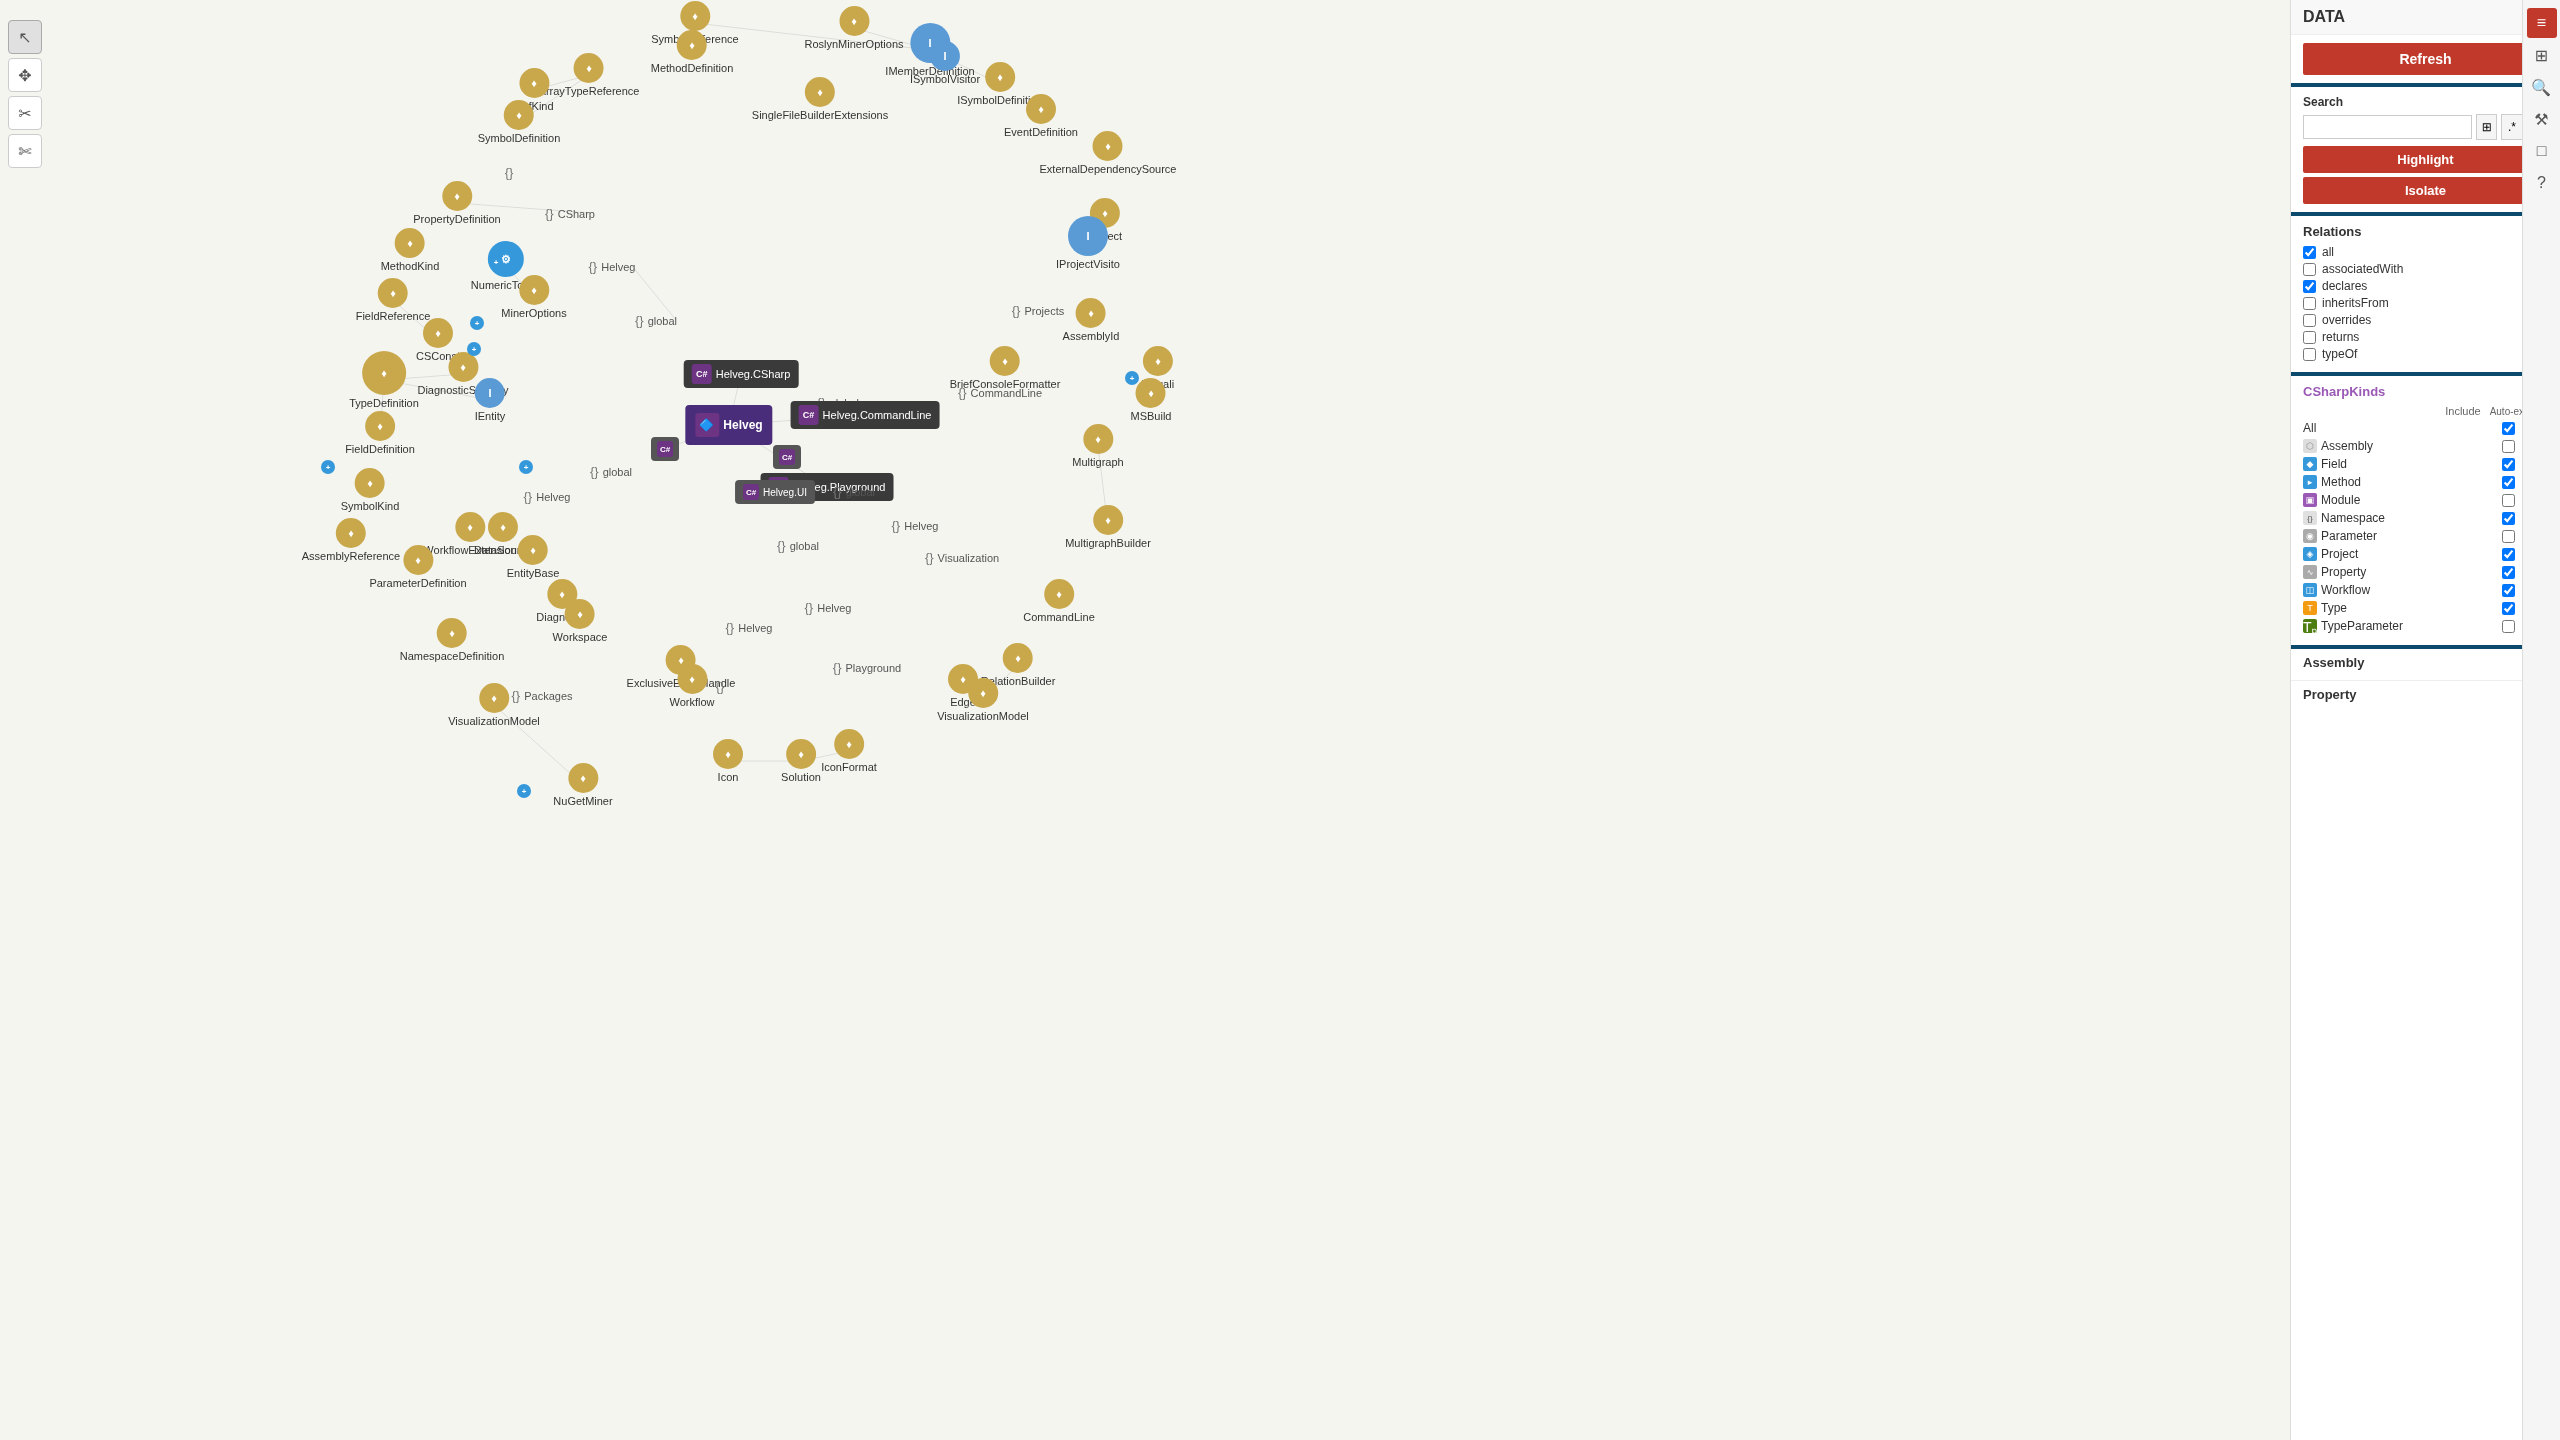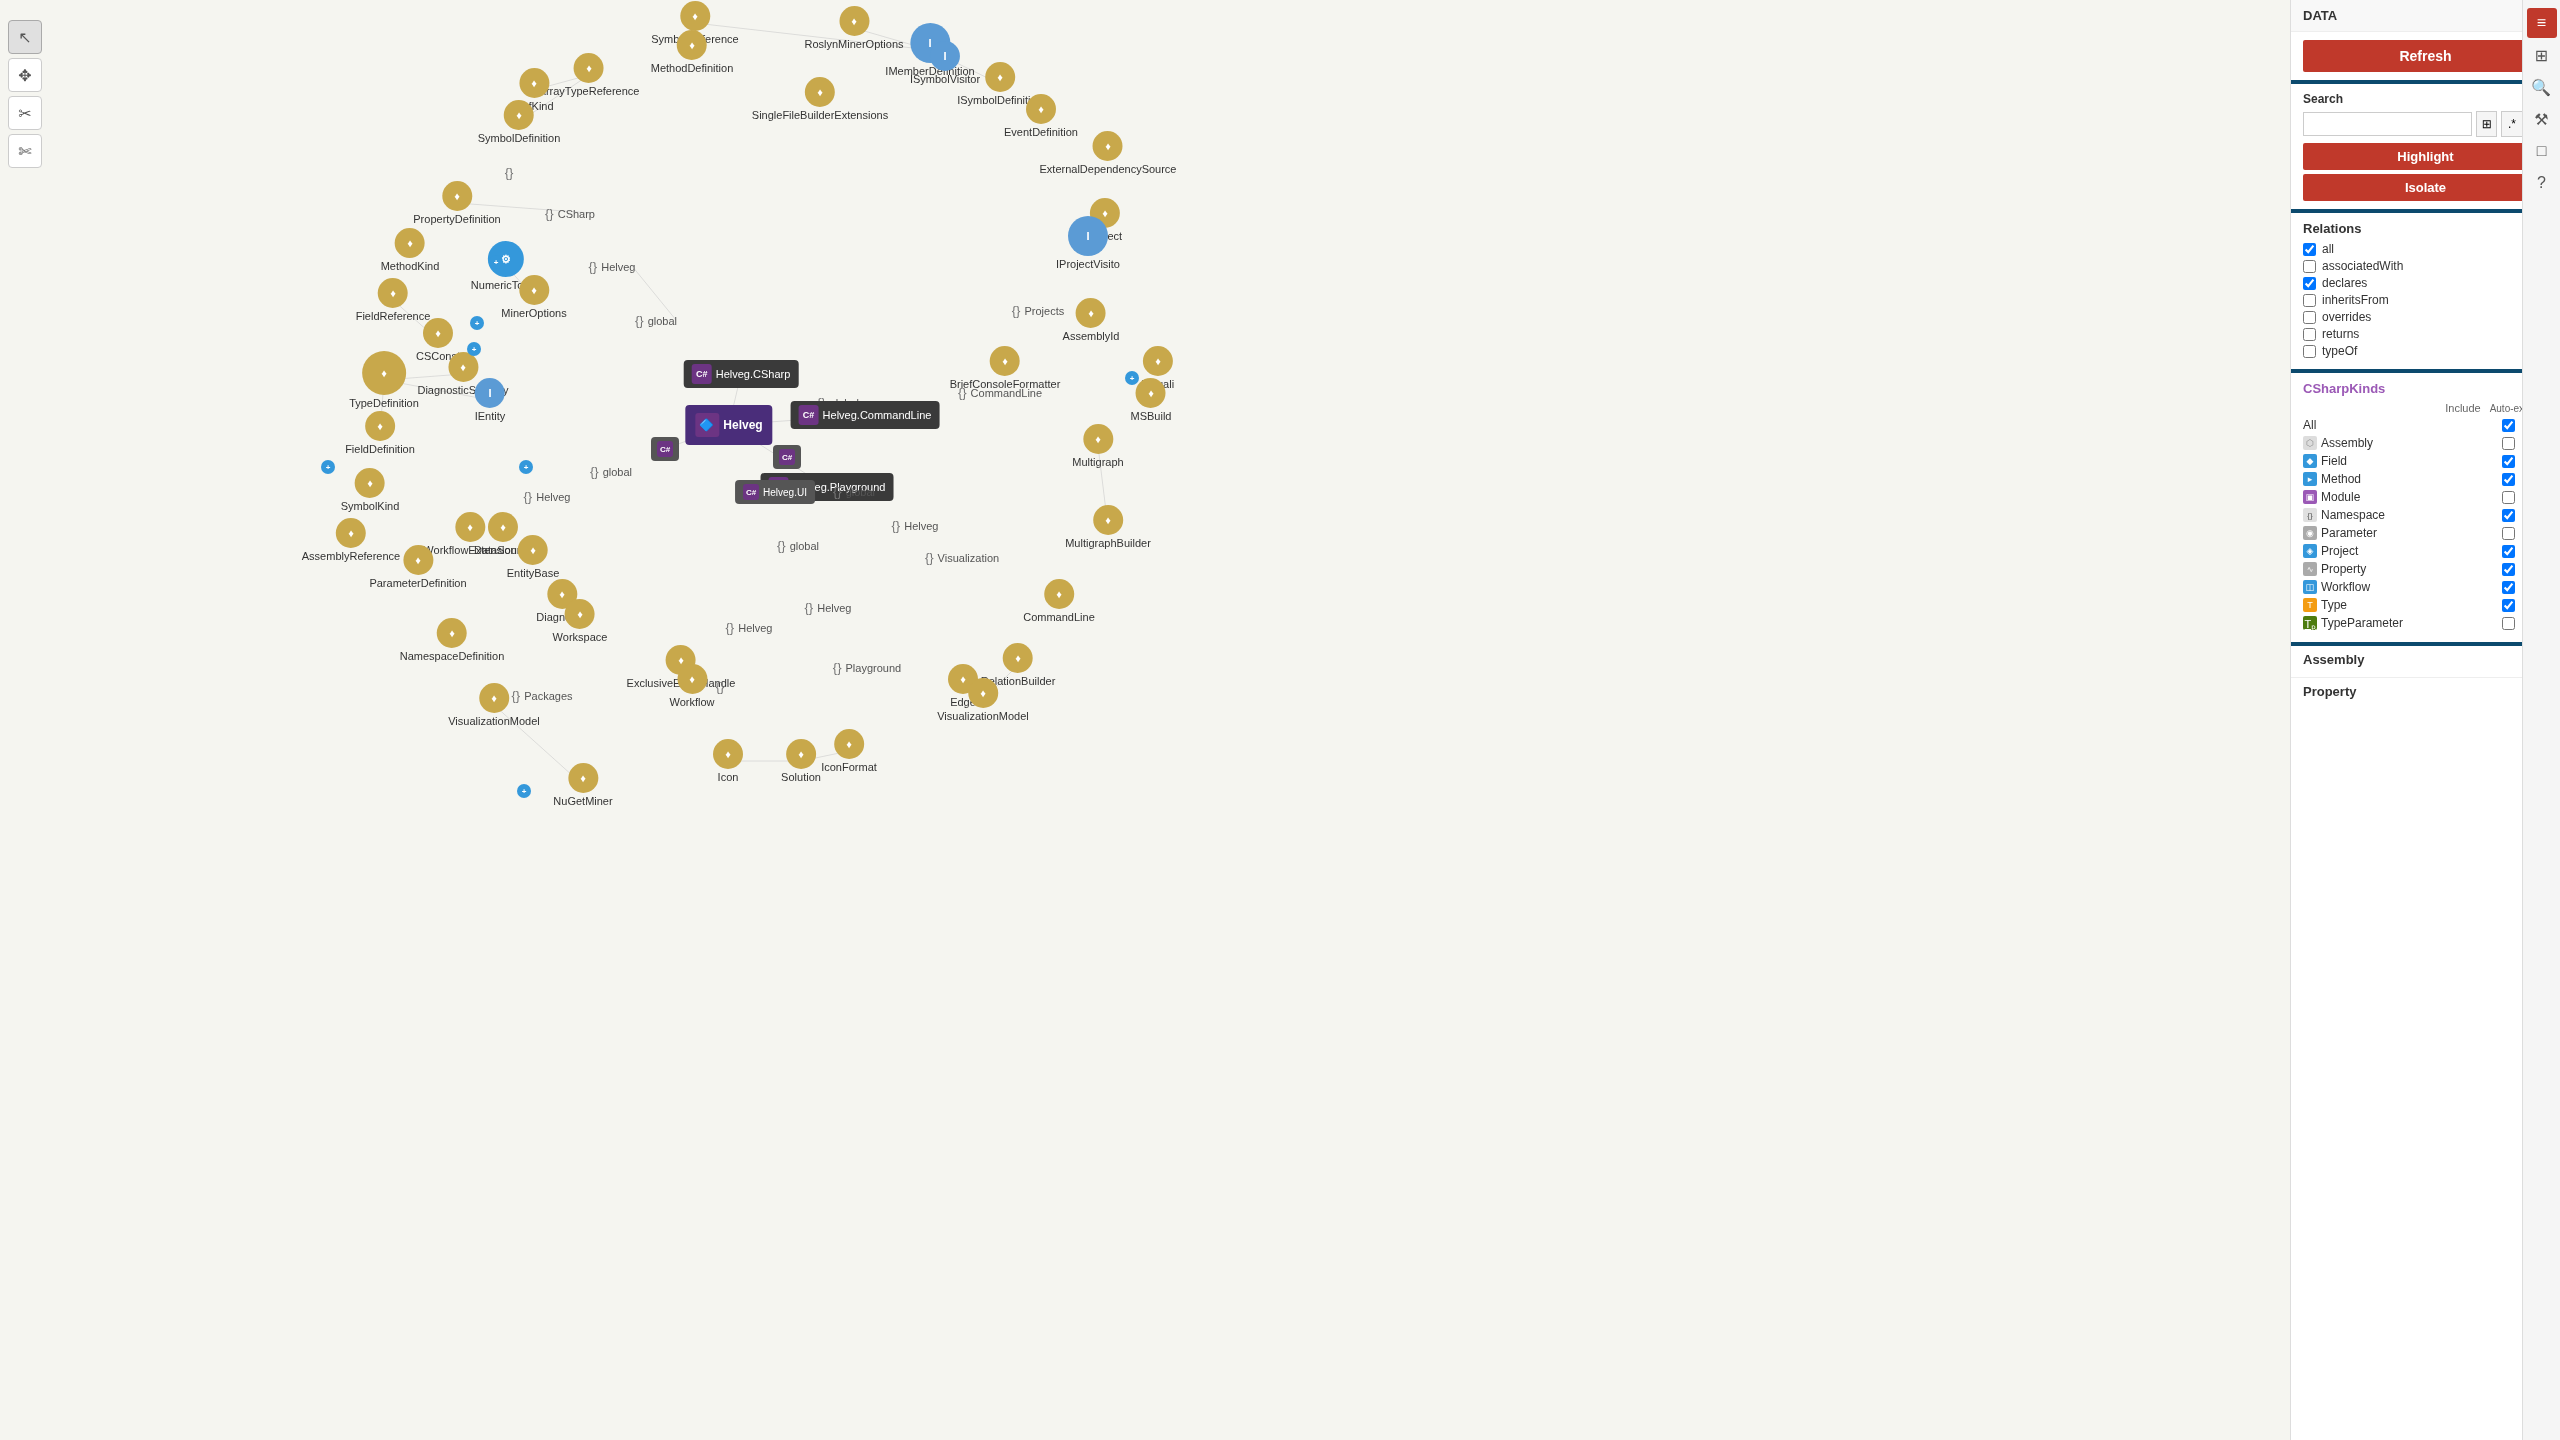--- a/index.html
+++ b/index.html
@@ -711,21 +711,21 @@
     <div style="position:absolute;left:1125px;top:371px;width:14px;height:14px;border-radius:50%;background:#3498db;font-size:8px;color:white;display:flex;align-items:center;justify-content:center;font-weight:bold;">+</div>
     <div style="position:absolute;left:321px;top:460px;width:14px;height:14px;border-radius:50%;background:#3498db;font-size:8px;color:white;display:flex;align-items:center;justify-content:center;font-weight:bold;">+</div>
     <div style="position:absolute;left:519px;top:460px;width:14px;height:14px;border-radius:50%;background:#3498db;font-size:8px;color:white;display:flex;align-items:center;justify-content:center;font-weight:bold;">+</div>
     <div style="position:absolute;left:517px;top:784px;width:14px;height:14px;border-radius:50%;background:#3498db;font-size:8px;color:white;display:flex;align-items:center;justify-content:center;font-weight:bold;">+</div>
 
   </div>
 </div>
 
 <div id="right-panel" style="width:270px;background:white;border-left:1px solid #ddd;display:flex;flex-direction:column;overflow-y:auto;position:relative;">
 
-  <div style="padding:8px 12px;font-weight:bold;font-size:13px;color:#333;border-bottom:1px solid #eee;background:#f8f8f8;">
+  <div style="padding:8px 12px;font-weight:bold;font-size:16px;color:#333;border-bottom:1px solid #eee;background:#f8f8f8;">
     <span>DATA</span>
   </div>
 
   <div class="panel-section" style="padding:8px 12px;">
     <button class="refresh-btn">Refresh</button>
   </div>
 
   <div class="panel-section">
     <div class="search-label">Search</div>
     <div class="search-row">
@@ -894,21 +894,21 @@
         <span>Type</span>
       </div>
       <div class="kind-checkboxes">
         <input type="checkbox" checked="" style="">
         <input type="checkbox" style="">
       </div>
     </div>
 
     <div class="kind-row">
       <div class="kind-name">
-        <div class="kind-icon" style="background:#4d7c0f;color:white;font-size:11px;text-decoration:underline;">Tₚ</div>
+        <div class="kind-icon" style="background:#4d7c0f;color:white;font-size:14px;text-decoration:underline;">Tₚ</div>
         <span>TypeParameter</span>
       </div>
       <div class="kind-checkboxes">
         <input type="checkbox" style="">
         <input type="checkbox" style="">
       </div>
     </div>
   </div>
 
   <div class="assembly-section">

